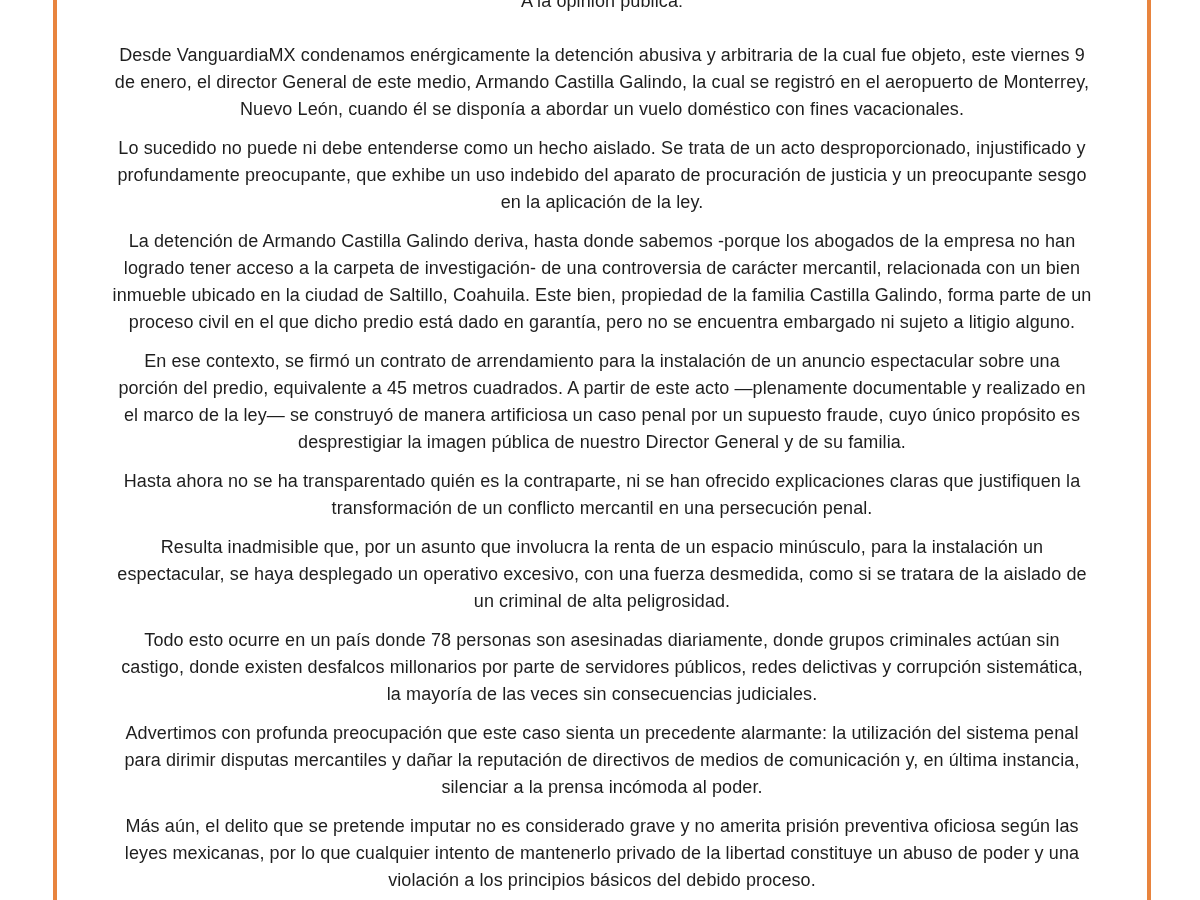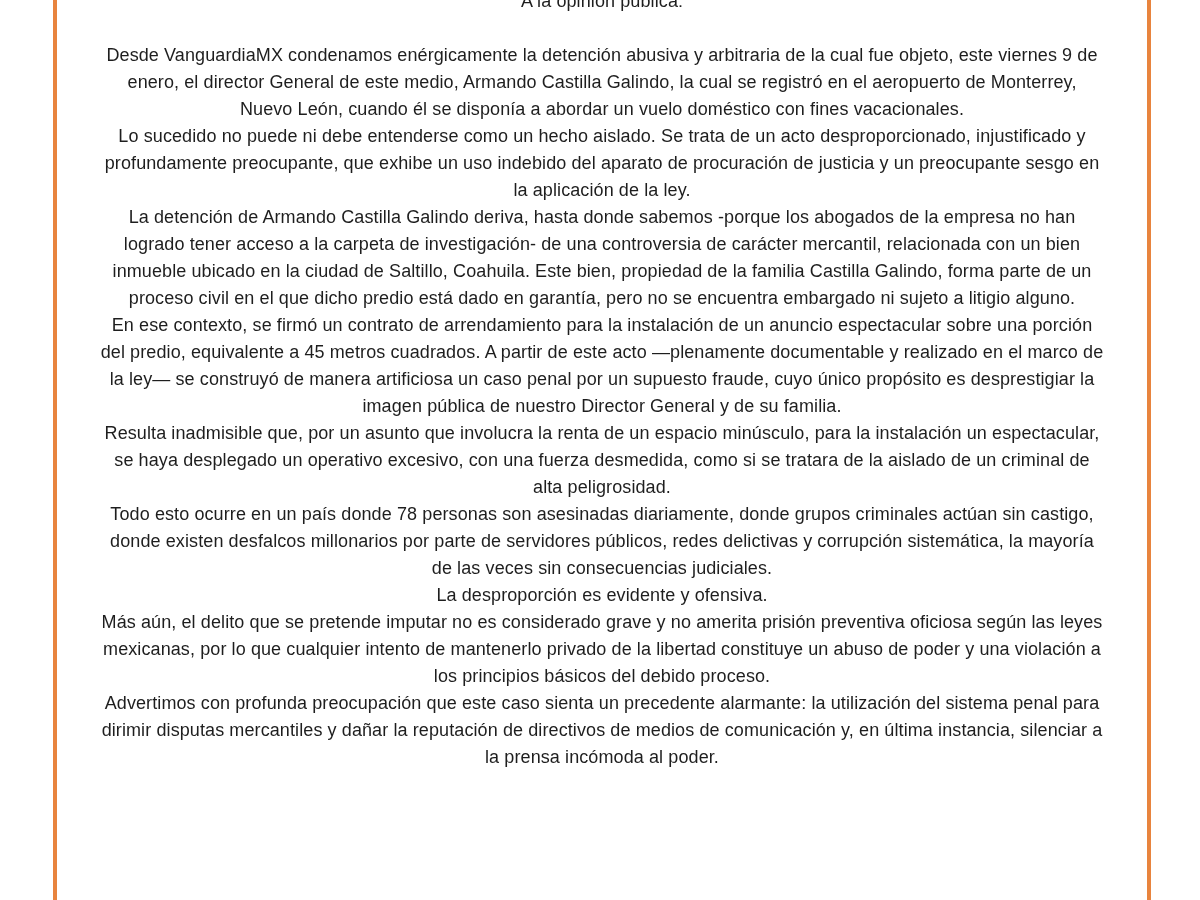--- a/index.html
+++ b/index.html
@@ -43,35 +43,35 @@
       font-family: "Liberation Sans", sans-serif;
       font-size: 18px;
       line-height: 27px;
       color: #1e1e1e;
       letter-spacing: 0.1px;
     }
     .salutation {
       margin: 0 0 27px 0;
     }
     .para {
-      margin: 0;
+      margin: 12px;
     }
   </style>
 </head>
 <body>
 
 <div class="page">
   <div class="border-left"></div>
   <div class="border-right"></div>
 
   <div class="statement">
     <p class="salutation">A la opinión pública:</p>
     <p class="para">Desde VanguardiaMX condenamos enérgicamente la detención abusiva y arbitraria de la cual fue objeto, este viernes 9 de enero, el director General de este medio, Armando Castilla Galindo, la cual se registró en el aeropuerto de Monterrey, Nuevo León, cuando él se disponía a abordar un vuelo doméstico con fines vacacionales.</p>
     <p class="para">Lo sucedido no puede ni debe entenderse como un hecho aislado. Se trata de un acto desproporcionado, injustificado y profundamente preocupante, que exhibe un uso indebido del aparato de procuración de justicia y un preocupante sesgo en la aplicación de la ley.</p>
     <p class="para">La detención de Armando Castilla Galindo deriva, hasta donde sabemos -porque los abogados de la empresa no han logrado tener acceso a la carpeta de investigación- de una controversia de carácter mercantil, relacionada con un bien inmueble ubicado en la ciudad de Saltillo, Coahuila. Este bien, propiedad de la familia Castilla Galindo, forma parte de un proceso civil en el que dicho predio está dado en garantía, pero no se encuentra embargado ni sujeto a litigio alguno.</p>
     <p class="para">En ese contexto, se firmó un contrato de arrendamiento para la instalación de un anuncio espectacular sobre una porción del predio, equivalente a 45 metros cuadrados. A partir de este acto —plenamente documentable y realizado en el marco de la ley— se construyó de manera artificiosa un caso penal por un supuesto fraude, cuyo único propósito es desprestigiar la imagen pública de nuestro Director General y de su familia.</p>
+    <p class="para">Hasta ahora no se ha transparentado quién es la contraparte, ni se han ofrecido explicaciones claras que justifiquen la transformación de un conflicto mercantil en una persecución penal.</p>
     <p class="para">Resulta inadmisible que, por un asunto que involucra la renta de un espacio minúsculo, para la instalación un espectacular, se haya desplegado un operativo excesivo, con una fuerza desmedida, como si se tratara de la aislado de un criminal de alta peligrosidad.</p>
     <p class="para">Todo esto ocurre en un país donde 78 personas son asesinadas diariamente, donde grupos criminales actúan sin castigo, donde existen desfalcos millonarios por parte de servidores públicos, redes delictivas y corrupción sistemática, la mayoría de las veces sin consecuencias judiciales.</p>
-    <p class="para">La desproporción es evidente y ofensiva.</p>
+    <p class="para">Advertimos con profunda preocupación que este caso sienta un precedente alarmante: la utilización del sistema penal para dirimir disputas mercantiles y dañar la reputación de directivos de medios de comunicación y, en última instancia, silenciar a la prensa incómoda al poder.</p>
     <p class="para">Más aún, el delito que se pretende imputar no es considerado grave y no amerita prisión preventiva oficiosa según las leyes mexicanas, por lo que cualquier intento de mantenerlo privado de la libertad constituye un abuso de poder y una violación a los principios básicos del debido proceso.</p>
-    <p class="para">Advertimos con profunda preocupación que este caso sienta un precedente alarmante: la utilización del sistema penal para dirimir disputas mercantiles y dañar la reputación de directivos de medios de comunicación y, en última instancia, silenciar a la prensa incómoda al poder.</p>
   </div>
 </div>
 
 </body></html>

